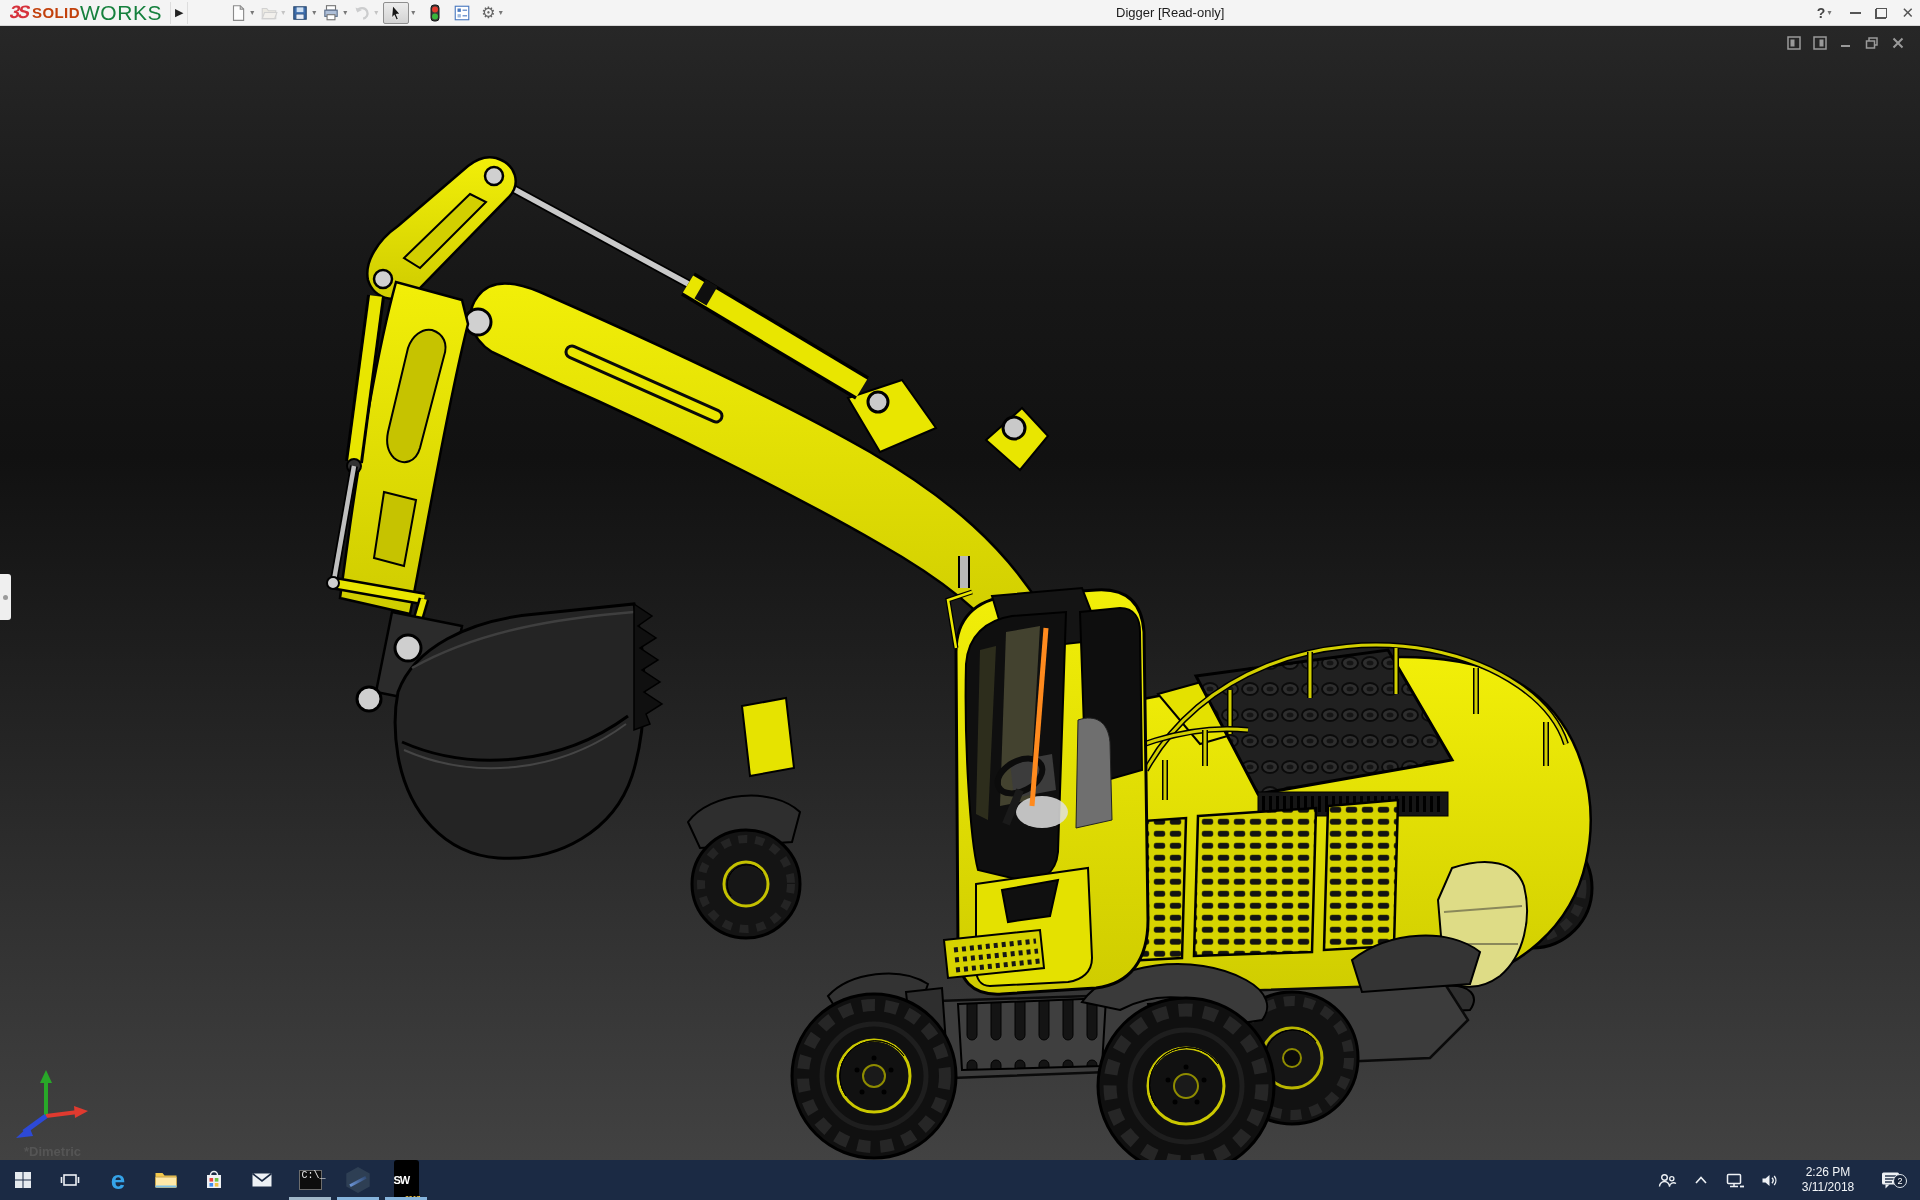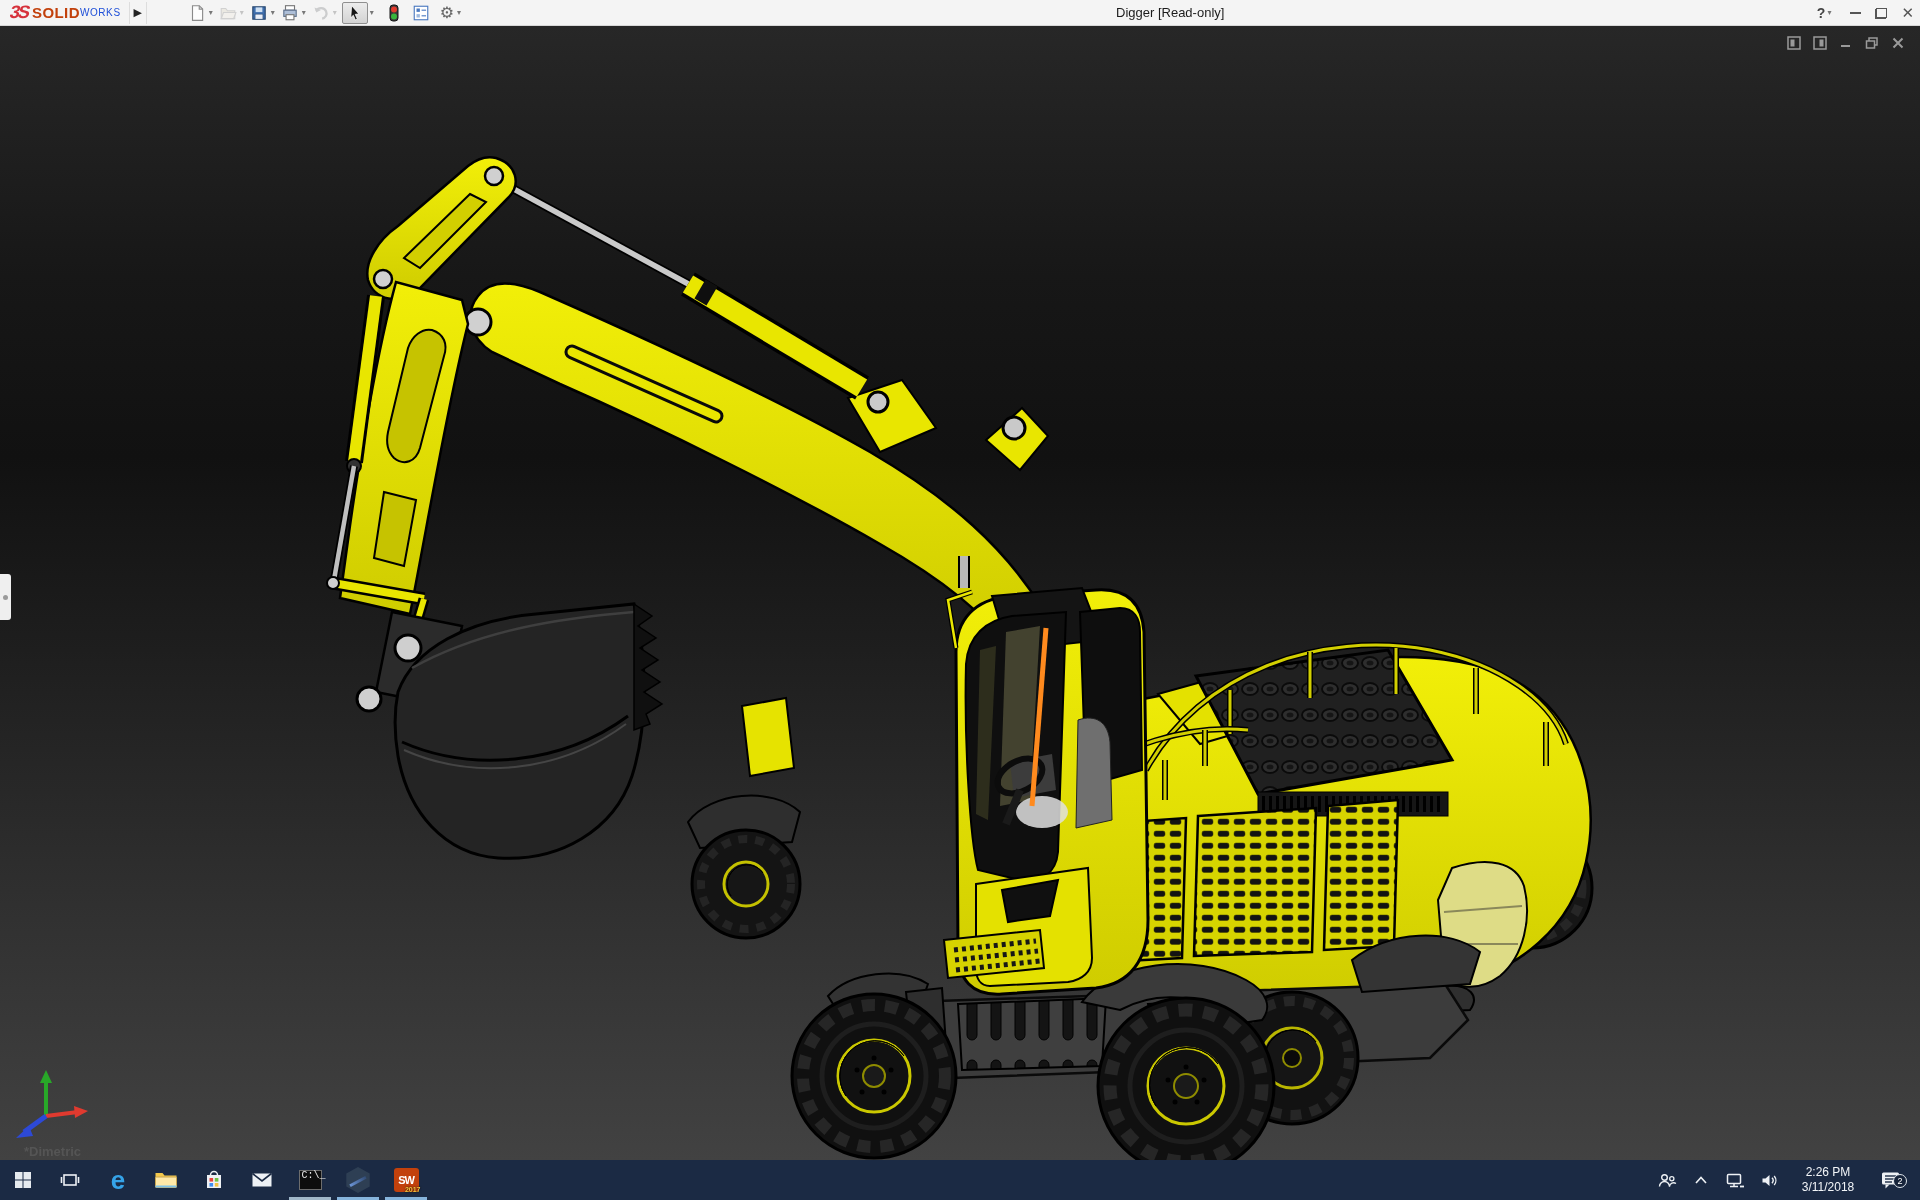--- a/index.html
+++ b/index.html
@@ -8,21 +8,21 @@
   #screen { position:relative; width:1920px; height:1200px; }
 
   
   #titlebar { position:absolute; top:0; left:0; width:1920px; height:26px;
     background:#f4f4f4; border-bottom:1px solid #d8d8d8;
     display:flex; align-items:center; z-index:30; }
   .logo-wrap { display:flex; align-items:center; height:26px; padding:0 8px 0 10px; }
   .logo-mark { font-weight:900; font-size:18px; color:#d6323c;
     transform:skewX(-14deg); letter-spacing:-2px; margin-right:4px; }
   .logo-solid { font-weight:800; font-size:15px; color:#c2410c; letter-spacing:.4px; }
-  .logo-works { font-weight:400; font-size:10px; color:#1d4ed8; letter-spacing:.6px; }
+  .logo-works { font-weight:400; font-size:21px; color:#15803d; letter-spacing:.6px; }
   .flyout { width:18px; height:22px; border-left:1px solid #ddd; border-right:1px solid #ddd;
     display:flex; align-items:center; justify-content:center; color:#222; font-size:11px; cursor:default; }
   #toolbar { display:flex; align-items:center; margin-left:40px; height:26px; }
   .tbtn { display:flex; align-items:center; height:22px; padding:0 1px; }
   .tbtn svg { display:block; }
   .caret { font-size:8px; color:#777; margin:0 5px 0 2px; }
   .disabled { opacity:.38; filter:grayscale(60%); }
   .sel-cell { display:flex; align-items:center; height:22px; padding:0 3px;
     background:linear-gradient(#ececec,#d3d3d3); border:1px solid #8f8f8f; border-radius:2px; }
   .gear-glyph { font-size:16px; color:#666; line-height:22px; }
@@ -59,22 +59,22 @@
   #taskbar { position:absolute; bottom:0; left:0; width:1920px; height:40px;
     background:#1b2a44; display:flex; align-items:stretch; z-index:40; }
   #start-btn { width:46px; display:flex; align-items:center; justify-content:center; }
   #search-box { width:346px; background:#f2f3f4; display:flex; align-items:center; padding:0 12px 0 10px; }
   #search-box .ring { width:15px; height:15px; border:2.5px solid #2e2e2e; border-radius:50%; margin-right:14px; }
   #search-text { font-size:15px; color:#5f5f5f; flex:1; }
   .app-cell { width:48px; display:flex; align-items:center; justify-content:center; position:relative; }
   .app-underline { position:absolute; bottom:0; left:3px; width:42px; height:3px; background:#86b4dc; }
   .cmd-box { width:23px; height:20px; background:#0d0d0d; border:1px solid #6d6d6d;
     font-family:"Liberation Mono", monospace; font-size:10px; color:#e8e8e8; padding:1px 2px; line-height:8px; }
-  .sw-box { position:relative; width:25px; height:24px; background:#c2410c; border-radius:3px;
-    display:flex; align-items:center; justify-content:center; }
+  .sw-box { position:relative; width:25px; height:41px; background:#000000; border-radius:3px;
+    display:flex; align-items:center; }
   .sw-letters { color:#fff; font-weight:800; font-size:11px; letter-spacing:-1px; }
   .sw-year { position:absolute; right:-2px; bottom:-1px; font-size:7px; font-weight:700; color:#f7c63f;
     text-shadow:0 0 2px #000; }
   .hex-box { width:26px; height:26px; background:#2e3f54;
     clip-path:polygon(50% 0,95% 25%,95% 75%,50% 100%,5% 75%,5% 25%); position:relative; }
   .hex-box .streak { position:absolute; left:4px; top:13px; width:18px; height:3px;
     background:linear-gradient(90deg,#6d96d8,#314b74); transform:rotate(-28deg); }
   #tray { margin-left:auto; display:flex; align-items:center; gap:8px; padding-right:12px; }
   .tray-ic { width:26px; display:flex; align-items:center; justify-content:center; }
   #clock { text-align:center; color:#f2f5f8; font-size:12px; line-height:15px; width:76px; }

